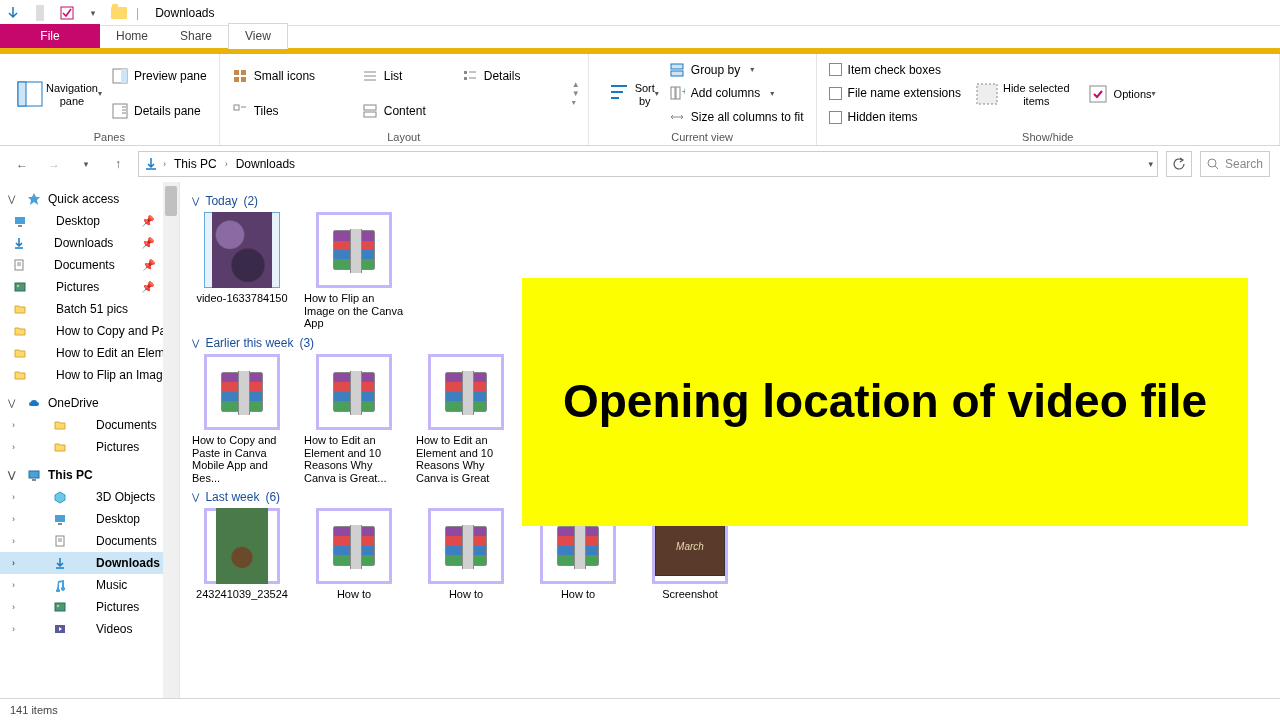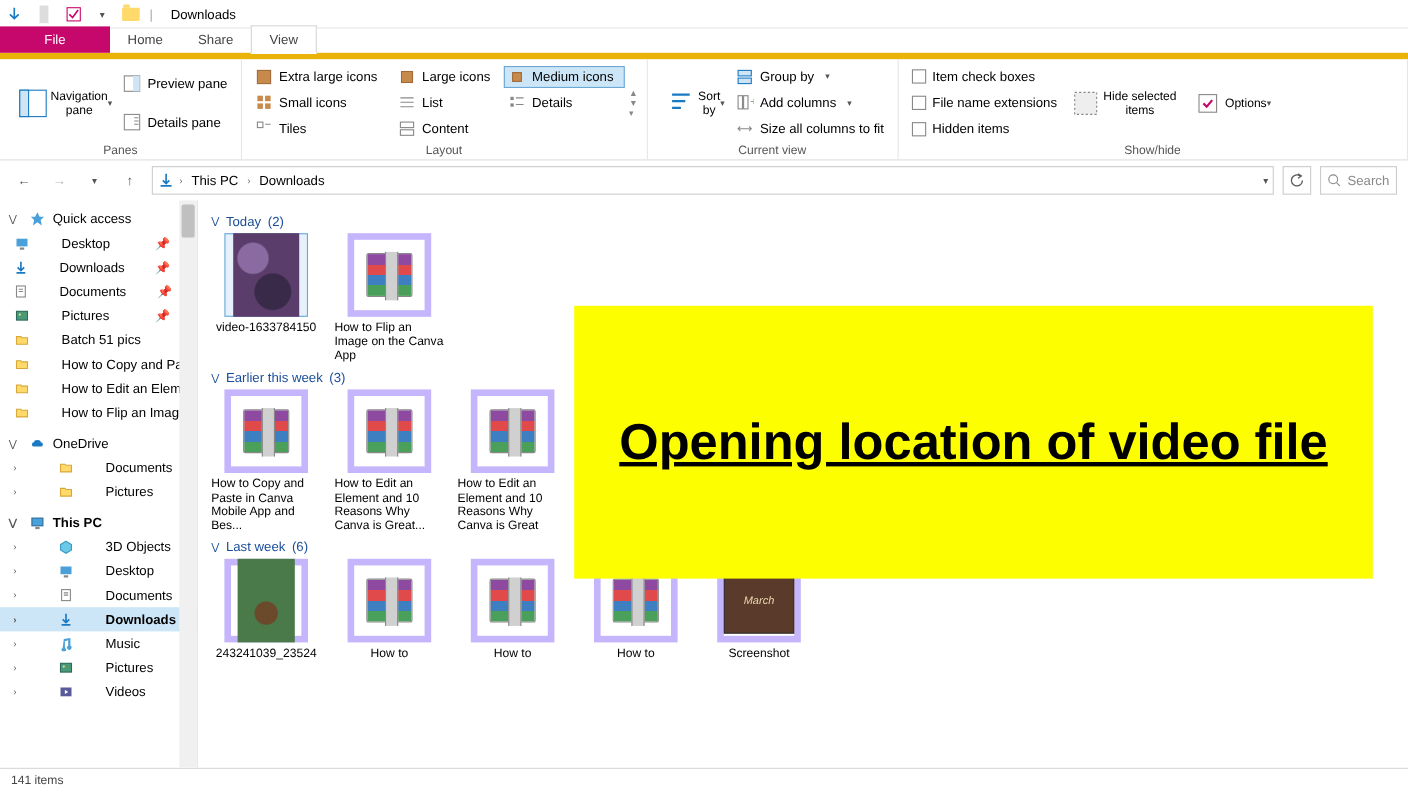--- a/index.html
+++ b/index.html
@@ -56,34 +56,34 @@
 .tree-item .ico { width:16px; height:16px; display:flex; align-items:center; justify-content:center; }
 .tree-item .pin { color:#888; font-size:11px; margin-left:auto; margin-right:18px; }
 .indent1 { padding-left: 12px; gap: 28px; }
 .tree-item.bold { font-weight:600; }
 
 .content { flex:1; overflow:hidden; padding: 6px 12px; }
 .group-hdr { display:flex; align-items:center; gap:6px; color:#1a4d99; padding: 6px 0 4px; font-size:12px; }
 .group-hdr .chev { font-size:9px; }
 .files { display:flex; gap:12px; flex-wrap:wrap; }
 .file { width: 100px; display:flex; flex-direction:column; align-items:center; cursor:pointer; }
-.file .thumb { width: 76px; height: 76px; border:6px solid #c4b5fd; display:flex; align-items:center; justify-content:center; background:#fff; }
+.file .thumb { width: 76px; height: 76px; border:3px solid #c4b5fd; display:flex; align-items:center; justify-content:center; background:#fff; }
 .file.sel .thumb { border:1px solid #6aa8d8; background:#e6f1fb; }
 .file .name { font-size:11px; margin-top:4px; line-height:1.15; word-wrap:break-word; }
 .rar-icon { width:42px; height:40px; background: linear-gradient(#8d4aa0 0 25%, #e04a4a 25% 50%, #3d7fc0 50% 75%, #4aa05a 75% 100%); border:1px solid #888; border-radius:2px; position:relative; }
 .rar-icon::after{ content:""; position:absolute; left:16px; top:-2px; width:10px; height:44px; background:#d0d0d0; border-left:1px solid #888; border-right:1px solid #888; }
 .vid-thumb { width:60px; height:76px; background:#5a3d6a; background-image: radial-gradient(circle at 30% 30%, #8a6aa0 0 20%, transparent 22%), radial-gradient(circle at 60% 70%, #3a2a4a 0 25%, transparent 27%); }
 .pic-thumb { width:88px; height:60px; background:#5a3a2a; display:flex; align-items:center; justify-content:center; color:#e8d8b0; font-style:italic; font-size:10px; border:1px solid #333; }
 .vid-thumb2 { width:52px; height:76px; background:#4a7a4a; background-image: radial-gradient(circle at 50% 65%, #6a4a2a 0 18%, transparent 20%); }
 
 
 .status { height: 22px; border-top: 1px solid #d6d6d6; display:flex; align-items:center; padding: 0 10px; font-size:11px; color:#444; }
 
 
-.overlay { position:absolute; left:522px; top:278px; width:726px; height:248px; background:#fdff00; display:flex; align-items:center; justify-content:center; text-align:center; font-weight:800; font-size:46px; line-height:1.2; padding: 10px 30px; color:#000;text-decoration:underline; }
+.overlay { position:absolute; left:522px; top:278px; width:726px; height:248px; background:#fdff00; display:flex; align-items:center; justify-content:center; text-align:center; font-weight:800; font-size:46px; line-height:1.2; padding: 10px 30px; color:#000; }
 
 svg { display:block; }
 </style>
 </head>
 <body>
 
 <div class="titlebar">
   <div class="qat">
     <span class="qat-icon">
         <svg width="14" height="14" viewBox="0 0 14 14">
@@ -150,46 +150,20 @@
             <span>Details pane</span>
           </div>
       </div>
     </div>
     <div class="label">Panes</div>
   </div>
 
   <div class="rgroup" style="min-width:340px">
     <div class="body">
       <div class="col" style="flex:1">
-        <div style="display:flex">
-          <div class="small-row" style="width:130px">
-              <span class="ico">
-                <svg width="16" height="16">
-                  <rect x="2" y="2" width="12" height="12" fill="#c88a4a" stroke="#a06a3a"></rect>
-                </svg>
-              </span>
-              <span>Extra large icons</span>
-            </div>
-          <div class="small-row" style="width:100px">
-              <span class="ico">
-                <svg width="16" height="16">
-                  <rect x="3" y="3" width="10" height="10" fill="#c88a4a" stroke="#a06a3a"></rect>
-                </svg>
-              </span>
-              <span>Large icons</span>
-            </div>
-          <div class="small-row sel" style="width:110px">
-              <span class="ico">
-                <svg width="16" height="16">
-                  <rect x="4" y="4" width="8" height="8" fill="#c88a4a" stroke="#a06a3a"></rect>
-                </svg>
-              </span>
-              <span>Medium icons</span>
-            </div>
-        </div>
         <div style="display:flex">
           <div class="small-row" style="width:130px">
               <span class="ico">
                 <svg width="16" height="16">
                   <rect x="2" y="2" width="5" height="5" fill="#c88a4a"></rect>
                   <rect x="9" y="2" width="5" height="5" fill="#c88a4a"></rect>
                   <rect x="2" y="9" width="5" height="5" fill="#c88a4a"></rect>
                   <rect x="9" y="9" width="5" height="5" fill="#c88a4a"></rect>
                 </svg>
               </span>

